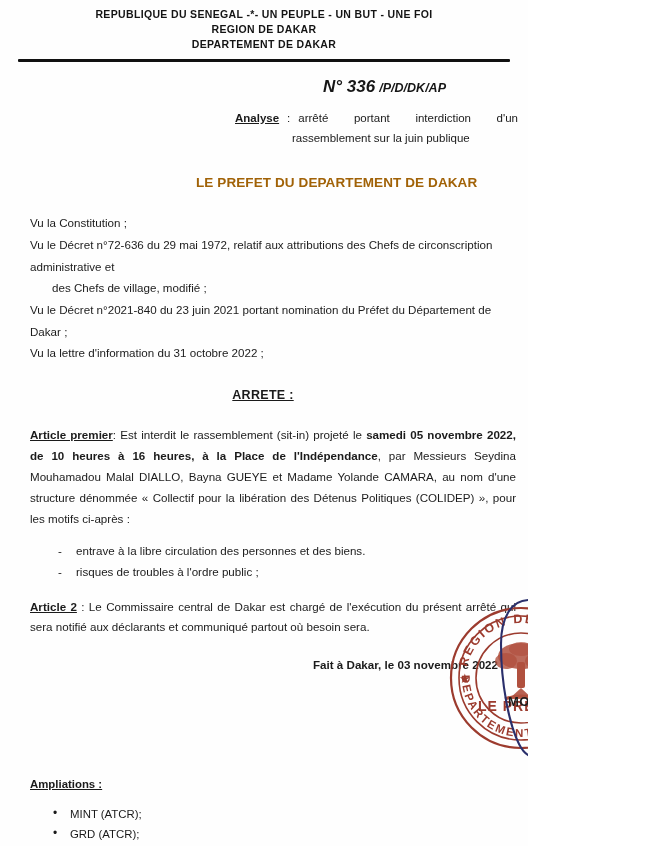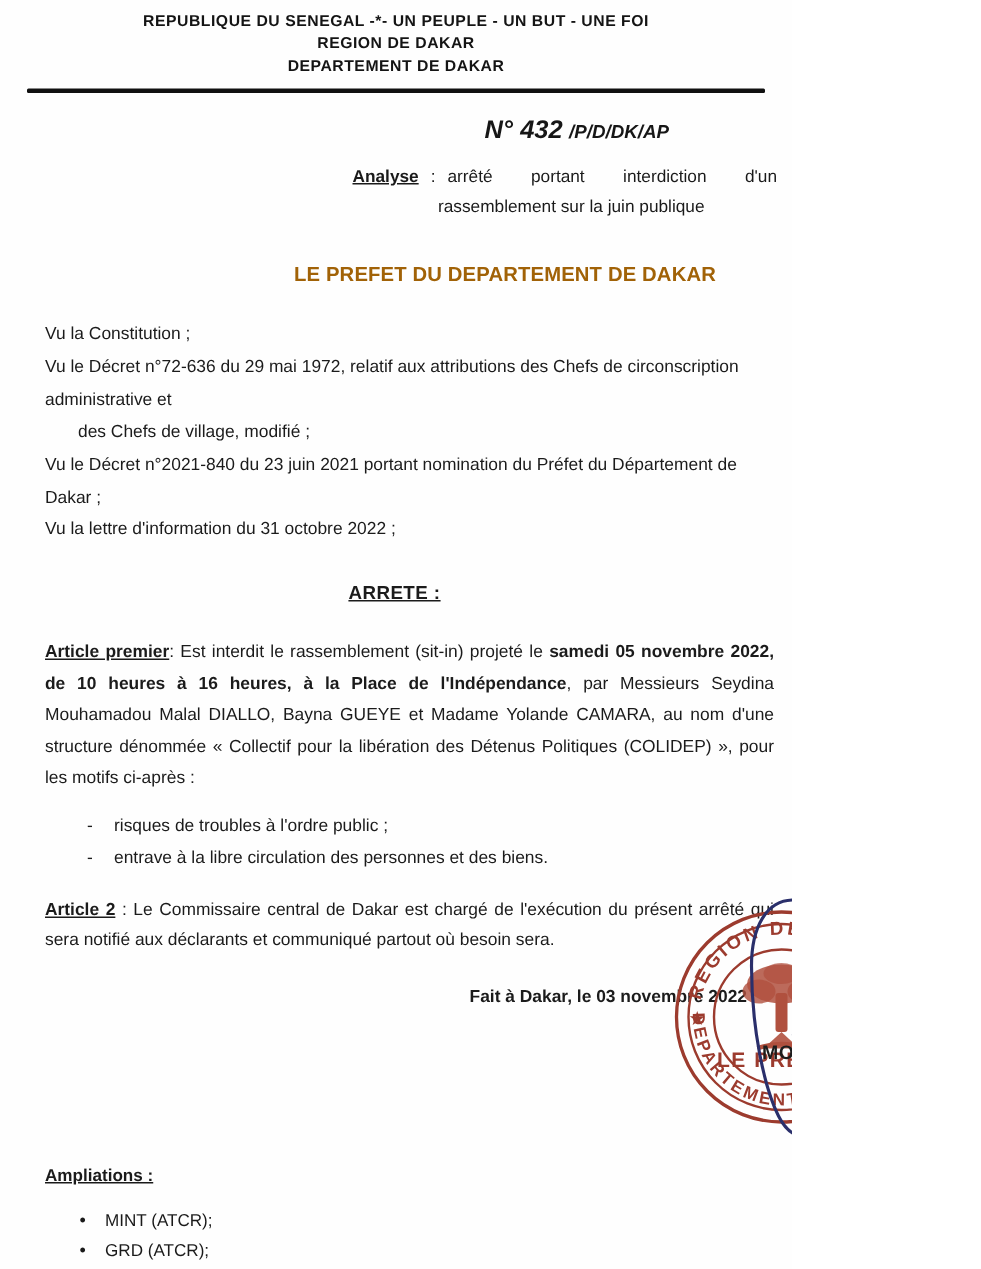--- a/index.html
+++ b/index.html
@@ -224,21 +224,21 @@
 
   <div class="letterhead">
     <div>REPUBLIQUE DU SENEGAL  -*- UN PEUPLE - UN BUT - UNE FOI</div>
     <div>REGION DE DAKAR</div>
     <div>DEPARTEMENT DE DAKAR</div>
   </div>
 
   <div class="rule"></div>
 
   <div class="refline">
-    <span class="num">N°</span><span class="num">&nbsp;</span><span class="num">432</span>
+    <span class="num">N°</span><span class="num">&nbsp;</span><span class="num">336</span>
     <span class="suffix">/P/D/DK/AP</span>
   </div>
 
   <div class="analyse-wrap">
     <div class="analyse-box">
       <div class="analyse-row">
         <span class="analyse-label">Analyse</span>
         <span class="analyse-colon">:</span>
         <span class="analyse-first">arrêté portant interdiction d'un</span>
       </div>
@@ -270,22 +270,22 @@
       </div>
     </div>
 
     <div class="arrete">ARRETE :</div>
 
     <div class="article">
       <span class="lead">Article premier</span><span>: Est interdit le rassemblement (sit-in) projeté le </span><b>samedi 05 novembre 2022, de 10 heures à 16 heures, à la Place de l'Indépendance</b><span>, par Messieurs Seydina Mouhamadou Malal DIALLO, Bayna GUEYE et Madame Yolande CAMARA, au nom d'une structure dénommée « Collectif pour la libération des Détenus Politiques (COLIDEP) », pour les motifs ci-après :</span>
     </div>
 
     <ul class="motifs">
+      <li>entrave à la libre circulation des personnes et des biens.</li>
       <li>risques de troubles à l'ordre public ;</li>
-      <li>entrave à la libre circulation des personnes et des biens.</li>
     </ul>
 
     <div class="article article2">
       <span class="lead">Article 2</span><span> : Le Commissaire central de Dakar est chargé de l'exécution du présent arrêté qui sera notifié aux déclarants et communiqué partout où besoin sera.</span>
     </div>
 
     <div class="fait">Fait à Dakar, le 03 novembre 2022</div>
   </div>
 
   <div class="sigzone">

